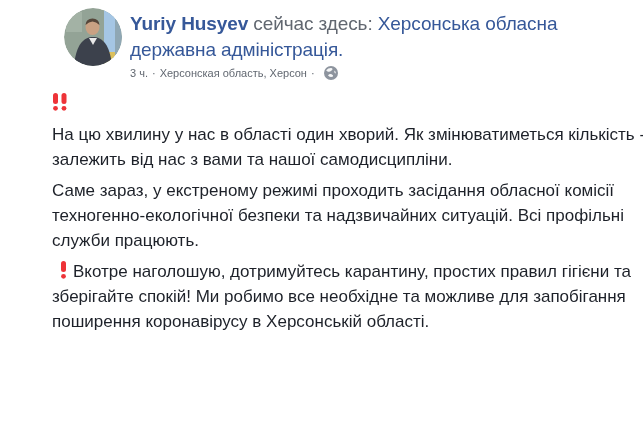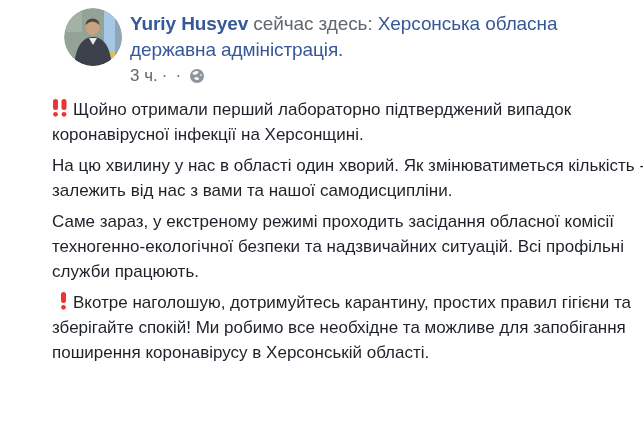--- a/index.html
+++ b/index.html
@@ -18,21 +18,21 @@
     width: 58px; height: 58px; border-radius: 50%;
     overflow: hidden; flex: none; cursor: pointer;
   }
   .avatar svg { display: block; }
   .header-text { margin-left: 8px; padding-top: 3px; max-width: 505px; }
   .title { font-size: 19px; line-height: 26px; letter-spacing: -0.1px; }
   .author { color: #365899; font-weight: 700; text-decoration: none; cursor: pointer; }
   .context { color: #616770; }
   .place { color: #365899; text-decoration: none; cursor: pointer; }
   .meta {
-    margin-top: 3px; font-size: 17px; color: #616770;
+    margin-top: 3px; font-size: 11px; color: #616770;
     display: flex; align-items: center; white-space: nowrap;
   }
   .meta .sep { margin: 0 4px; }
   .meta a { color: #616770; text-decoration: none; cursor: pointer; }
   .globe { margin-left: 5px; display: inline-flex; align-items: center; }
 
   .menu-btn {
     position: absolute; top: 14px; right: 16px;
     background: none; border: none; cursor: pointer;
     padding: 6px 2px; display: flex; gap: 3px; align-items: center;
@@ -78,20 +78,21 @@
 
     <div class="header-text">
       <div class="title">
         <a class="author">Yuriy Husyev</a>
         <span class="context">сейчас здесь:</span>
         <a class="place">Херсонська обласна державна адміністрація.</a>
       </div>
       <div class="meta">
         <a>3 ч.</a>
         <span class="sep">·</span>
+        <a>Херсонская область, Херсон</a>
         <span class="sep">·</span>
         <span class="globe">
           <svg width="14" height="14" viewBox="0 0 14 14">
             <circle cx="7" cy="7" r="7" fill="#8d949e"></circle>
             <path d="M2.2 4.2 Q4.5 1.6 8.2 2.2 Q9.2 3.8 7.2 4.8 Q5.6 6.2 3.6 5.4 Q2.6 5.0 2.2 4.2 Z" fill="#ffffff" opacity="0.92"></path>
             <path d="M4.0 9.4 Q6.2 11.6 9.0 10.6 Q9.6 8.8 7.6 8.2 Q5.4 7.4 4.0 9.4 Z" fill="#ffffff" opacity="0.92"></path>
             <path d="M10.6 4.4 Q12.2 5.6 11.8 7.6 Q10.4 7.2 10.2 5.8 Z" fill="#ffffff" opacity="0.85"></path>
           </svg>
         </span>
       </div>
@@ -109,21 +110,21 @@
     <p class="para">
       <span class="excl">
         <svg width="16" height="18" viewBox="0 0 16 18">
           <g fill="#ee3338">
             <rect x="1" y="0" width="5" height="11" rx="2.5"></rect>
             <circle cx="3.5" cy="15.3" r="2.4"></circle>
             <rect x="9.5" y="0" width="5" height="11" rx="2.5"></rect>
             <circle cx="12" cy="15.3" r="2.4"></circle>
           </g>
         </svg>
-      </span><span>Щойно отримали перший лабораторно підтверджений випадок коронавірусної інфекції на Херсонщині.</span>
+      </span>
     </p>
 
 
 
     <p class="para">
       <span>На цю хвилину у нас в області один хворий. Як змінюватиметься кількість - залежить від нас з вами та нашої самодисципліни.</span>
     </p>
 
     <p class="para">
       <span>Саме зараз, у екстреному режимі проходить засідання обласної комісії техногенно-екологічної безпеки та надзвичайних ситуацій. Всі профільні служби працюють.</span>

